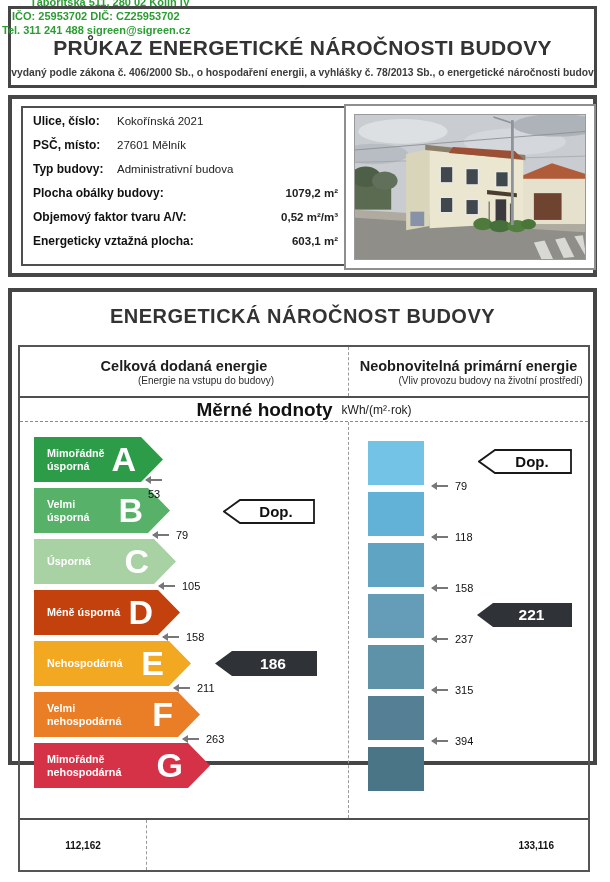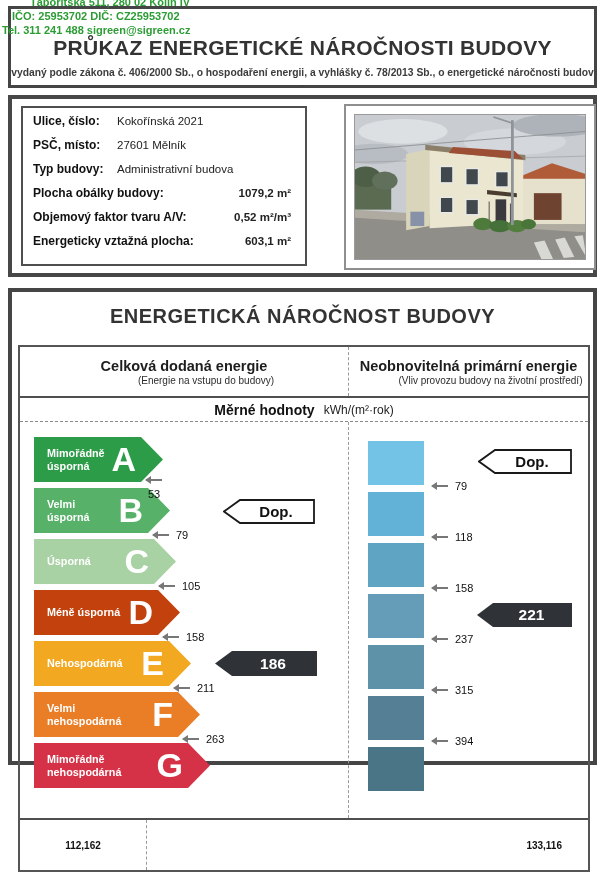--- a/index.html
+++ b/index.html
@@ -10,42 +10,42 @@
   
   .letterhead{position:absolute;z-index:1;color:#2c9c34;font-weight:bold;font-size:11px;line-height:13px;}
   .lh1{left:30px;top:-4px;} .lh2{left:12px;top:10px;} .lh3{left:2px;top:24px;}
 
   
   .titlebox{left:8px;top:6px;width:589px;height:82px;border:3px solid #454545;box-sizing:border-box;background:transparent;text-align:center;}
   .cert-title{margin-top:27px;font-size:21px;font-weight:bold;color:#333;letter-spacing:.3px;}
   .cert-sub{margin-top:7px;font-size:10.3px;font-weight:bold;color:#3c3c3c;}
 
   .infopanel{left:8px;top:95px;width:589px;height:182px;border:4px solid #474747;box-sizing:border-box;}
-  .infobox{left:9px;top:7px;width:286px;height:160px;border:2px solid #4f4f4f;box-sizing:border-box;
+  .infobox{left:9px;top:7px;width:333px;height:160px;border:2px solid #4f4f4f;box-sizing:border-box;
            display:flex;flex-direction:column;padding:6px 10px 6px 10px;}
   .irow{display:flex;align-items:baseline;height:24.5px;font-size:11.5px;}
   .irow .lab{font-weight:bold;font-size:12px;color:#111;}
   .irow.first3 .lab{width:84px;flex:none;}
   .irow.num .val{margin-left:auto;font-weight:bold;padding-right:4px;}
   .photoframe{left:332px;top:5px;width:252px;height:166px;border:2px solid #8f8f8f;box-sizing:border-box;background:#fff;padding:8px;}
   .photo{width:100%;height:100%;border:1px solid #9a9a9a;box-sizing:border-box;display:block;}
 
   
   .mainpanel{left:8px;top:288px;width:589px;height:477px;border:4px solid #454545;box-sizing:border-box;}
   .main-title{margin-top:13px;text-align:center;font-size:20px;font-weight:bold;color:#333;letter-spacing:.5px;}
   .innerbox{left:6px;top:53px;width:572px;height:527px;border:2px solid #555;box-sizing:border-box;display:flex;flex-direction:column;}
   .hdrrow{height:49px;flex:none;display:flex;}
   .hcell{display:flex;flex-direction:column;justify-content:center;align-items:center;box-sizing:border-box;}
   .hcell.l{width:328px;flex:none;}
   .hcell.r{flex:1;border-left:1px dashed #999;}
   .htitle{font-size:14.5px;font-weight:bold;color:#1d1d1d;}
   .hsub{font-size:10px;color:#2c2c2c;margin-top:1px;margin-left:44px;}
   .unitsrow{height:26px;flex:none;border-top:2px solid #4f4f4f;border-bottom:1px dashed #8a8a8a;box-sizing:border-box;
             display:flex;align-items:center;justify-content:center;gap:9px;}
-  .units-label{font-size:14px;font-weight:bold;color:#111;}
+  .units-label{font-size:19px;font-weight:bold;color:#111;}
   .units-unit{font-size:12px;color:#222;}
   .chartarea{flex:1;position:relative;}
   .vdash{position:absolute;left:328px;top:0;bottom:0;width:0;border-left:1px dashed #999;}
 
   
   .crow{position:absolute;left:14px;height:45px;display:flex;align-items:center;padding-left:13px;box-sizing:border-box;
         clip-path:polygon(0 0,calc(100% - 22px) 0,100% 50%,calc(100% - 22px) 100%,0 100%);}
   .clabel{color:#fff;font-weight:bold;font-size:10.8px;line-height:1.2;white-space:pre-line;}
   .cgrade{position:absolute;right:27px;top:50%;transform:translateY(-52%);color:#fff;font-weight:bold;font-size:34px;}
 
@@ -67,21 +67,21 @@
   .mk-light .mtext{color:#111;font-size:15px;}
   .mk-dark .mtext{color:#fff;font-size:15.5px;}
 
   
   .footrow{height:52px;flex:none;border-top:2px solid #4f4f4f;box-sizing:border-box;display:flex;}
   .fcell1{width:200px;flex:none;border-right:2px solid #4f4f4f;box-sizing:border-box;display:flex;flex-direction:column;
           align-items:center;justify-content:center;}
   .flabel{font-size:13.5px;font-weight:bold;color:#111;}
   .funit{font-size:11px;color:#222;}
   .fcell2{width:126px;flex:none;display:flex;align-items:center;justify-content:center;}
-  .fcell3{flex:1;border-left:1px dashed #999;display:flex;align-items:center;justify-content:flex-end;padding-right:26px;box-sizing:border-box;}
+  .fcell3{flex:1;border-left:1px dashed #999;display:flex;align-items:center;justify-content:flex-end;padding-right:34px;box-sizing:border-box;}
   .fval{font-size:10px;font-weight:bold;color:#111;}
 </style>
 </head>
 <body>
 
 <div class="page">
 
   <div class="letterhead lh1">Táboritská 511, 280 02 Kolín IV</div>
   <div class="letterhead lh2">IČO: 25953702  DIČ: CZ25953702</div>
   <div class="letterhead lh3">Tel.  311 241 488  sigreen@sigreen.cz</div>

